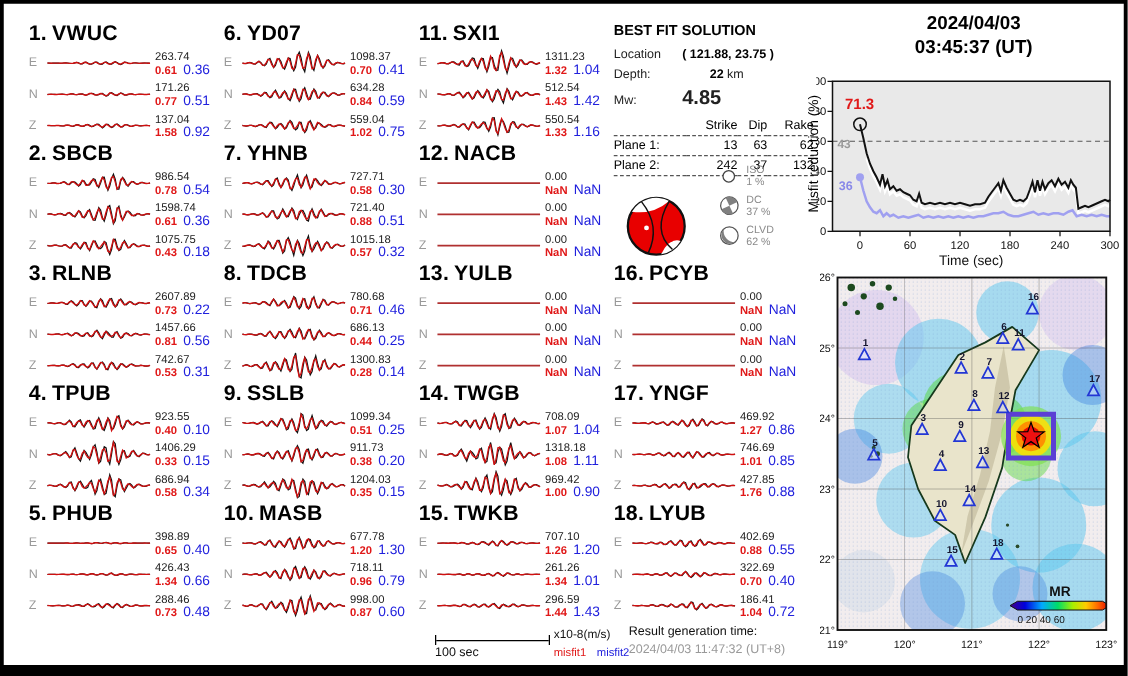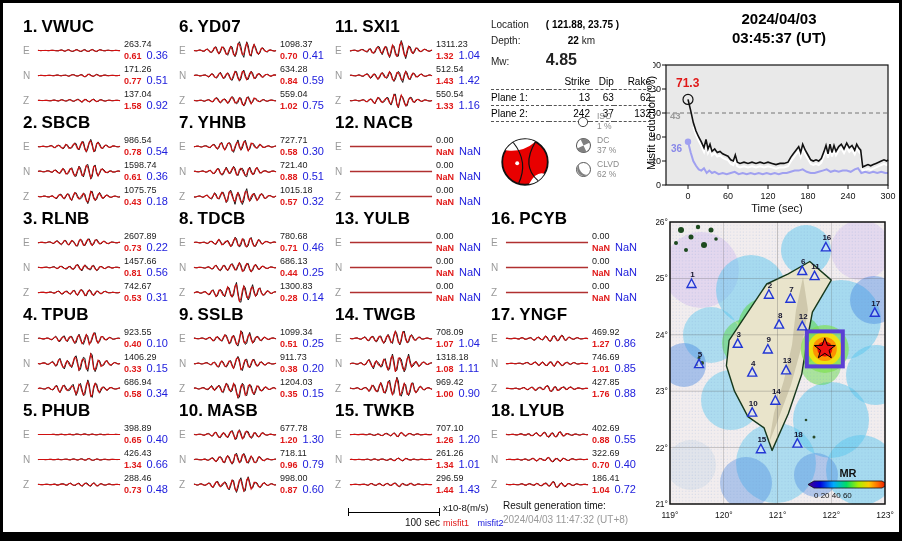--- a/index.html
+++ b/index.html
@@ -33,21 +33,21 @@
     font-weight:bold;font-size:15px;line-height:19px;color:#000;}
   #ylabel-rot{position:absolute;left:642px;top:190px;width:140px;font-size:11px;color:#000;
     transform:rotate(-90deg);transform-origin:0 0;text-align:center;}
   
   .foot1{font-size:10px;color:#111;}
   .foot2{font-size:10px;color:#999;}
   #footer-col2{position:absolute;left:185px;top:499px;line-height:14px;}
   #scalebar{position:absolute;left:345px;top:505px;width:92px;}
   #scalebar .bar{height:8px;border-left:1.5px solid #000;border-right:1.5px solid #000;position:relative;}
   #scalebar .bar:before{content:"";position:absolute;left:0;right:0;top:4px;border-top:1.5px solid #000;}
-  #scalebar .lab{font-size:10px;color:#111;text-align:right;margin-top:1px;}
+  #scalebar .lab{font-size:10px;color:#111;text-align:left;margin-top:1px;}
   #unitsbox{position:absolute;left:440px;top:498px;line-height:13px;}
   .units{font-size:9.5px;color:#111;}
   .mleg1{font-size:9px;color:#e01818;}
   .mleg2{font-size:9px;color:#2020dd;margin-left:4px;text-align:center;}
   #resultbox{position:absolute;left:500px;top:496px;line-height:14px;}
   svg text{font-family:"Liberation Sans","DejaVu Sans",sans-serif;}
 </style>
 </head>
 <body>
 
@@ -527,20 +527,21 @@
           <svg class="wave" width="86" height="25" viewBox="0 0 88 25">
             <polyline points="2.0,12.3 3.5,12.4 5.0,12.6 6.5,12.7 8.0,12.5 9.5,12.3 11.0,12.4 12.5,12.6 14.0,12.8 15.5,12.8 17.0,12.1 18.5,11.7 20.0,12.3 21.5,13.1 23.0,13.2 24.5,12.3 26.0,11.5 27.5,11.9 29.0,12.7 30.5,13.4 32.0,12.9 33.5,11.4 35.0,11.8 36.5,13.2 38.0,13.8 39.5,13.5 41.0,12.1 42.5,11.0 44.0,11.4 45.5,13.8 47.0,14.2 48.5,12.1 50.0,9.5 51.5,10.0 53.0,14.3 54.5,15.9 56.0,14.5 57.5,11.9 59.0,10.6 60.5,12.5 62.0,14.7 63.5,14.3 65.0,12.2 66.5,11.3 68.0,12.0 69.5,13.2 71.0,13.6 72.5,12.9 74.0,11.8 75.5,11.9 77.0,12.6 78.5,12.9 80.0,12.7 81.5,12.4 83.0,12.3 84.5,12.5 86.0,12.7" fill="none" stroke="#111111" stroke-width="1"></polyline>
             <polyline points="2.0,12.4 3.5,12.5 5.0,12.6 6.5,12.6 8.0,12.5 9.5,12.3 11.0,12.5 12.5,12.7 14.0,12.8 15.5,12.6 17.0,12.0 18.5,11.9 20.0,12.6 21.5,13.1 23.0,12.9 24.5,11.9 26.0,11.7 27.5,12.4 29.0,13.0 30.5,13.1 32.0,12.3 33.5,11.3 35.0,12.2 36.5,13.6 38.0,13.7 39.5,12.8 41.0,11.6 42.5,11.4 44.0,12.4 45.5,14.0 47.0,13.5 48.5,11.3 50.0,9.8 51.5,11.1 53.0,14.9 54.5,15.2 56.0,13.3 57.5,11.5 59.0,11.3 60.5,13.3 62.0,14.5 63.5,13.5 65.0,11.7 66.5,11.5 68.0,12.5 69.5,13.3 71.0,13.3 72.5,12.5 74.0,11.8 75.5,12.2 77.0,12.7 78.5,12.8 80.0,12.6 81.5,12.3 83.0,12.4 84.5,12.6 86.0,12.7" fill="none" stroke="#d01010" stroke-width="1.1"></polyline>
           </svg>
           <div class="nums"><span class="amp">186.41</span><span><span class="m1">1.04</span><span class="m2">0.72</span></span></div>
         </div>
       </div>
     </div>
 
   <div id="solution">
+    <div class="sol-title">BEST FIT SOLUTION</div>
     <div class="sol-row">
       <span class="sol-label">Location</span>
       <b>( 121.88,  23.75 )</b>
     </div>
     <div class="sol-row">
       <span class="sol-label">Depth:</span>
       <b style="margin-left:22px">22</b>
       <span>km</span>
     </div>
     <div class="sol-row">

